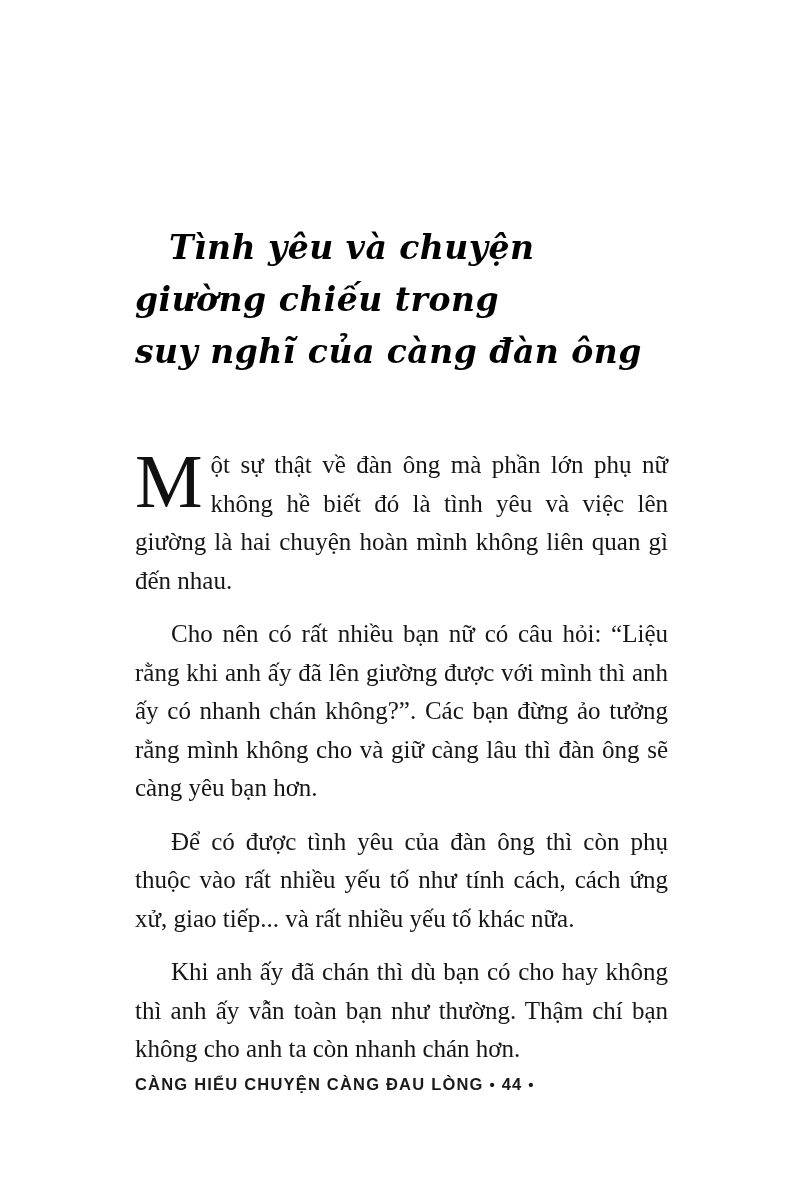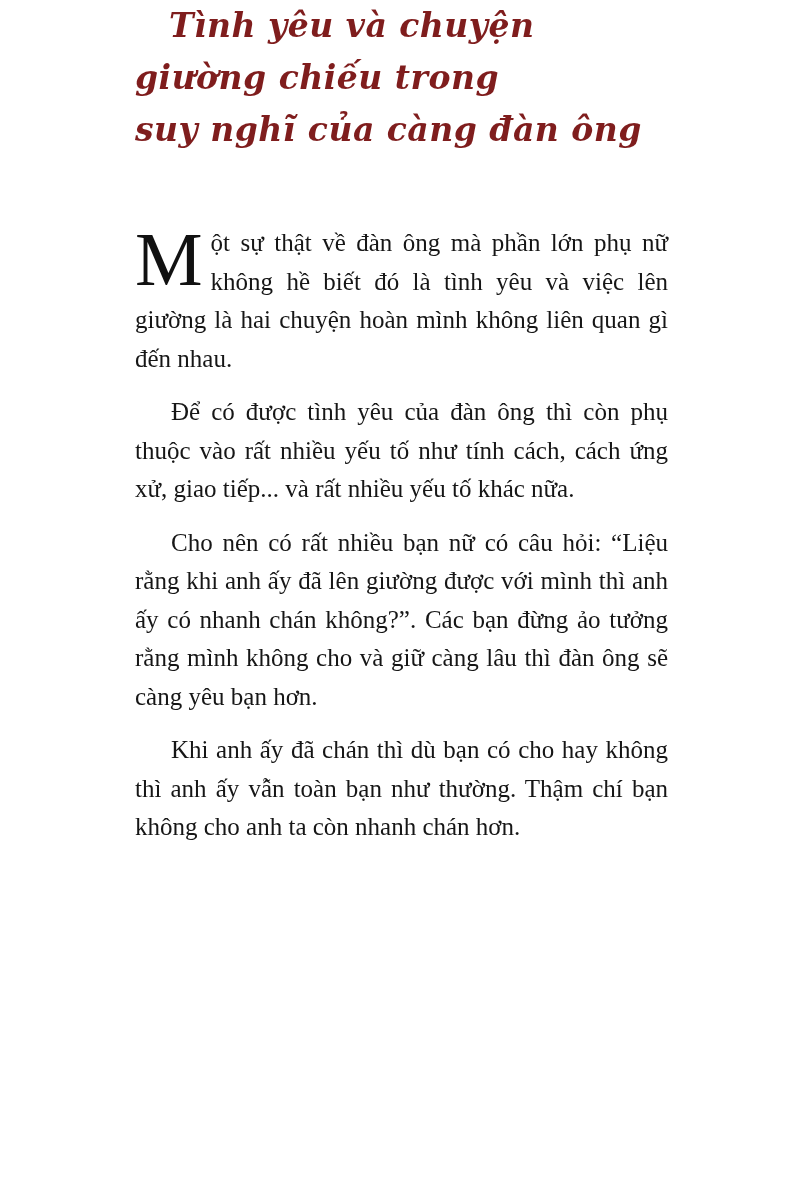--- a/index.html
+++ b/index.html
@@ -12,25 +12,26 @@
     overflow: hidden;
   }
   .page {
     position: absolute;
     left: 135px;
     top: 0;
     width: 533px;
     height: 1200px;
   }
   .chapter-title {
+    margin-top: 222px;
     font-family: "DejaVu Serif", serif;
     font-style: italic;
     font-size: 33px;
     line-height: 52px;
-    color: #7f1d1d;
+    color: #000000;
     text-indent: 34px;
     letter-spacing: 0.5px;
   }
   .body-text {
     margin-top: 68px;
     font-size: 25px;
     line-height: 38.5px;
     text-align: justify;
     color: #161616;
   }
@@ -62,22 +63,23 @@
 <body>
 
 <div class="page">
 
   <h1 class="chapter-title"><span>Tình yêu và chuyện giường chiếu trong</span><br><span>suy nghĩ của càng đàn ông</span></h1>
 
   <div class="body-text">
 
     <p class="para"><span class="dropcap">M</span><span>ột sự thật về đàn ông mà phần lớn phụ nữ không hề biết đó là tình yêu và việc lên giường là hai chuyện hoàn mình không liên quan gì đến nhau.</span></p>
 
+    <p class="para indent">Cho nên có rất nhiều bạn nữ có câu hỏi: “Liệu rằng khi anh ấy đã lên giường được với mình thì anh ấy có nhanh chán không?”. Các bạn đừng ảo tưởng rằng mình không cho và giữ càng lâu thì đàn ông sẽ càng yêu bạn hơn.</p>
+
     <p class="para indent">Để có được tình yêu của đàn ông thì còn phụ thuộc vào rất nhiều yếu tố như tính cách, cách ứng xử, giao tiếp... và rất nhiều yếu tố khác nữa.</p>
-
-    <p class="para indent">Cho nên có rất nhiều bạn nữ có câu hỏi: “Liệu rằng khi anh ấy đã lên giường được với mình thì anh ấy có nhanh chán không?”. Các bạn đừng ảo tưởng rằng mình không cho và giữ càng lâu thì đàn ông sẽ càng yêu bạn hơn.</p>
 
     <p class="para indent">Khi anh ấy đã chán thì dù bạn có cho hay không thì anh ấy vẫn toàn bạn như thường. Thậm chí bạn không cho anh ta còn nhanh chán hơn.</p>
 
   </div>
 
+  <div class="footer"><span>CÀNG HIỂU CHUYỆN CÀNG ĐAU LÒNG</span>&nbsp;<span class="bullet">•</span>&nbsp;<span>44</span>&nbsp;<span class="bullet">•</span></div>
 
 </div>
 
 </body></html>

